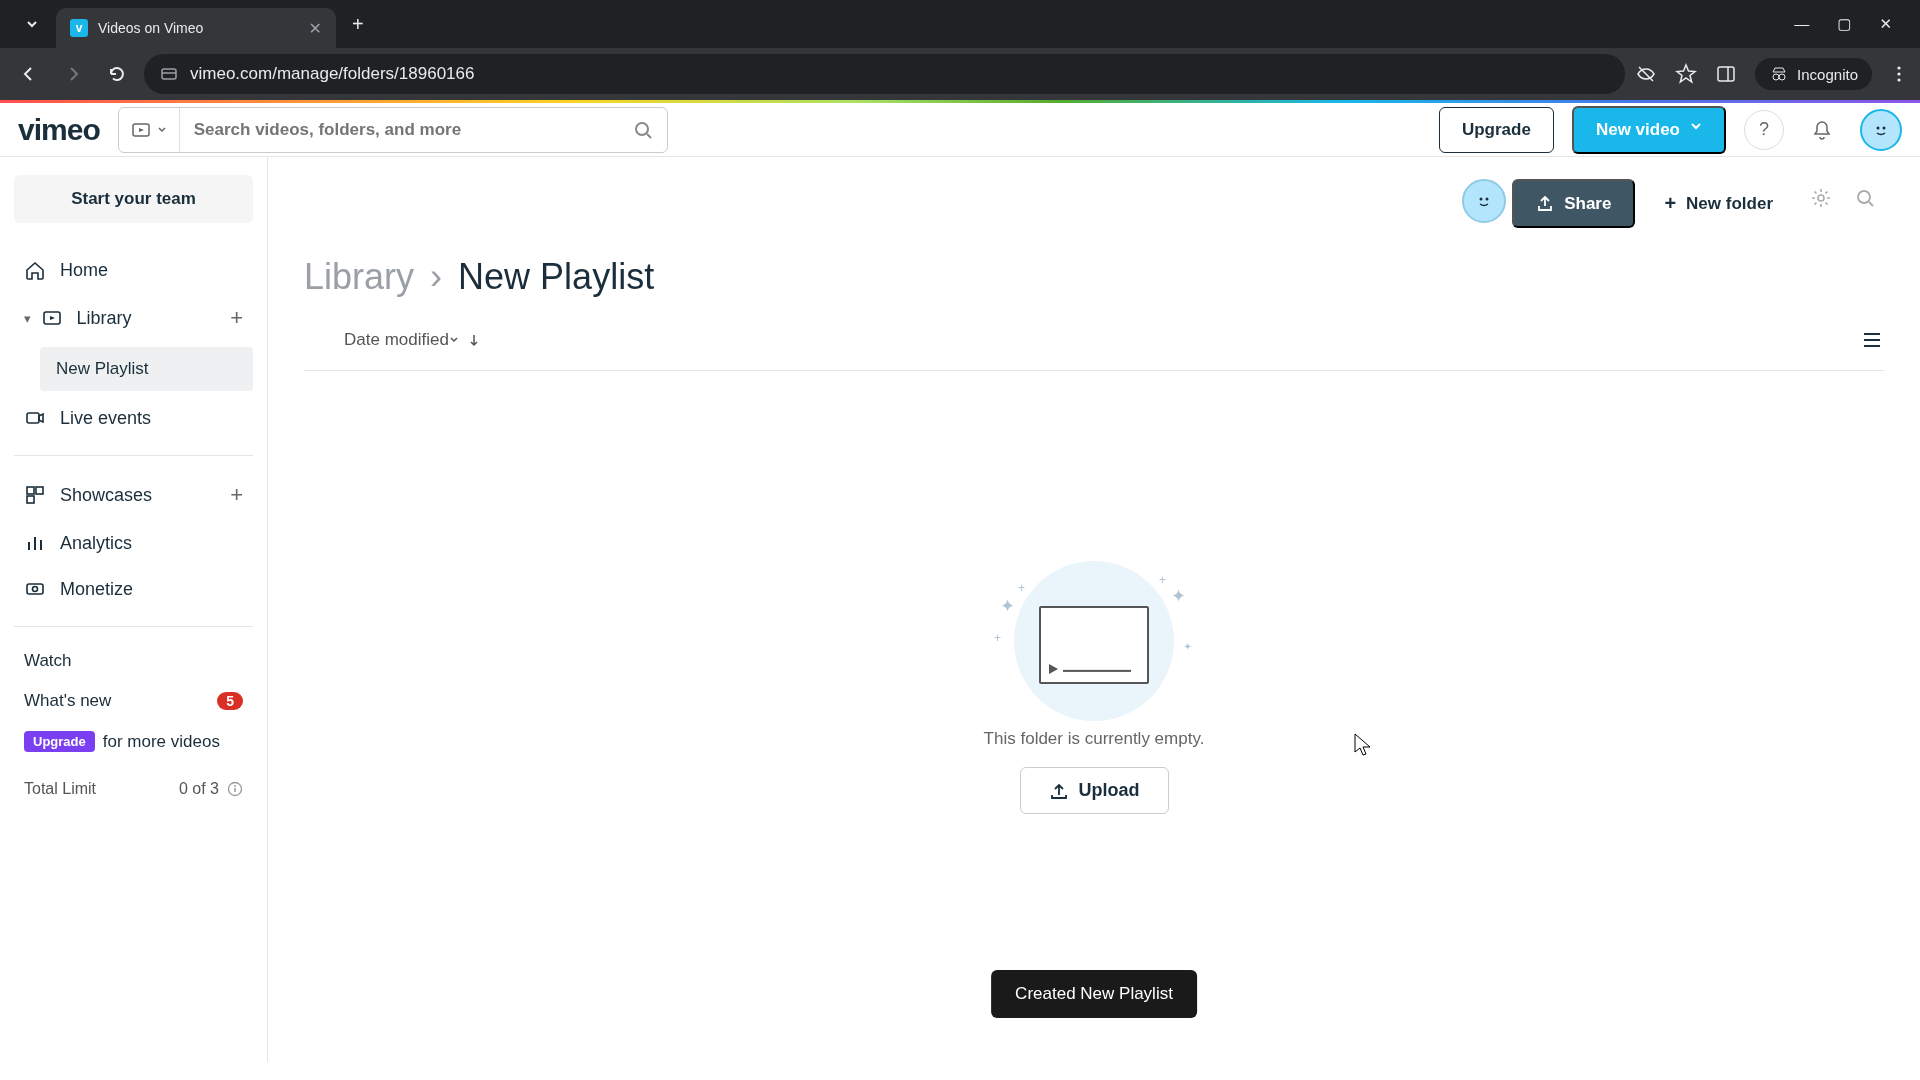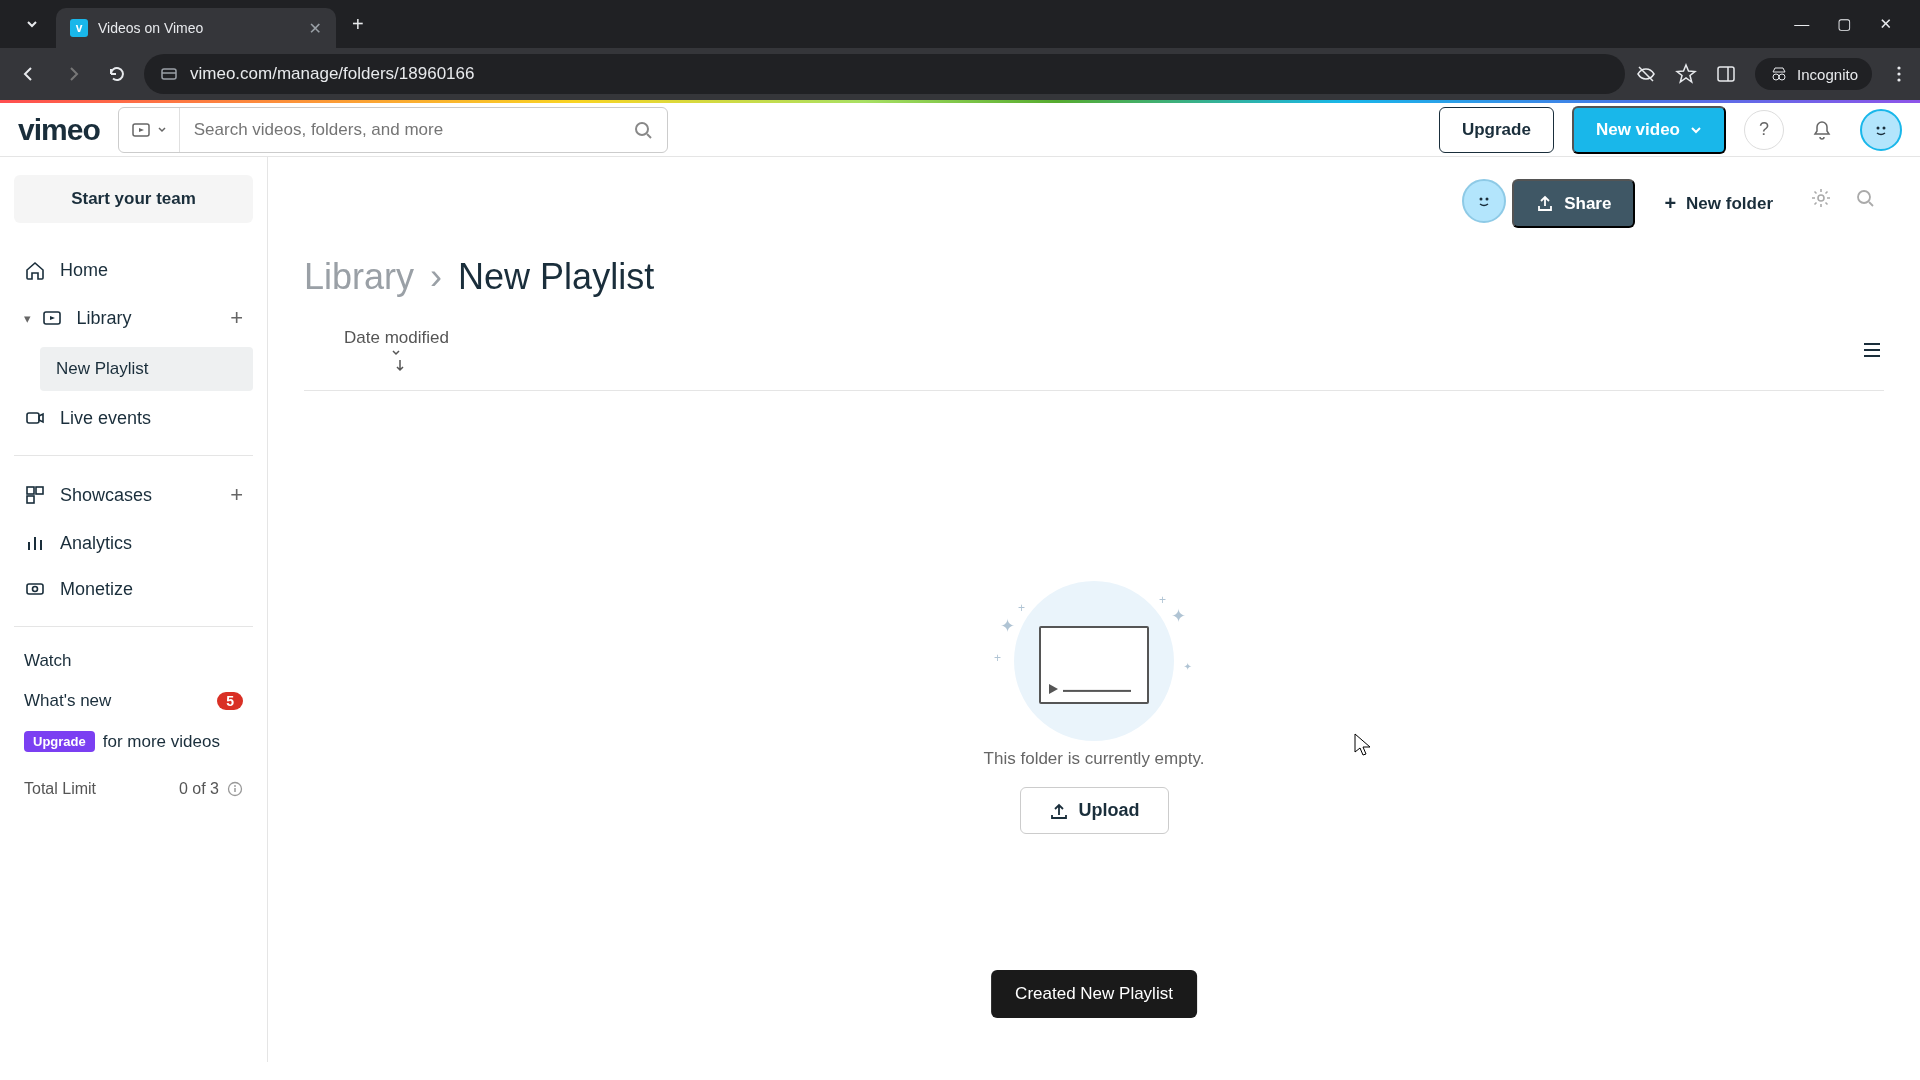--- a/index.html
+++ b/index.html
@@ -25,25 +25,25 @@
 .addr-right { display:flex; align-items:center; gap:18px; color:#e8eaed; }
 .incognito-pill { display:flex; align-items:center; gap:8px; background:#202124; padding:6px 14px; border-radius:20px; font-size:15px; }
 
 .rainbow { height: 3px; background: linear-gradient(90deg,#ff4e50 0%,#fc913a 15%,#f9d423 30%,#a8e063 45%,#56ab2f 55%,#19b7ea 70%,#4776e6 85%,#8e54e9 100%); }
 
 
 .app-header { display:flex; align-items:center; height:54px; padding:0 18px; gap:18px; border-bottom:1px solid #e5e5e5; background:#fff;}
 .logo { font-size:30px; font-weight:900; letter-spacing:-1px; color:#1a2e3b; display:flex; align-items:center;}
 .search-wrap { display:flex; align-items:center; border:1px solid #ccc; border-radius:6px; height:46px; width:550px; }
 .search-scope { display:flex; align-items:center; padding:0 12px; border-right:1px solid #e0e0e0; height:100%; gap:6px; color:#666; cursor:pointer;}
-.search-input { flex:1; border:none; outline:none; padding:14px 14px; font-size:17px; height:100%; }
+.search-input { flex:1; border:none; outline:none; padding:14px 14px; font-size:17px; height:100%;font-weight:bold; }
 .search-btn { padding:0 14px; color:#888; cursor:pointer; }
 .header-spacer { flex:1; }
 .upgrade-btn { border:1px solid #1a2e3b; background:#fff; color:#1a2e3b; font-weight:600; font-size:17px; padding:12px 22px; border-radius:6px; cursor:pointer;}
-.newvideo-btn { background:#19b7ea; color:#fff; font-weight:600; font-size:17px; padding:12px 22px; border-radius:6px; cursor:pointer; display:flex; align-items:center; gap:10px;}
+.newvideo-btn { background:#19b7ea; color:#fff; font-weight:600; font-size:17px; padding:12px 22px; border-radius:6px; cursor:pointer; display:flex; align-items:flex-start; gap:10px;}
 .hdr-icon { width:40px; height:40px; border:1px solid #ddd; border-radius:50%; display:flex; align-items:center; justify-content:center; color:#666; cursor:pointer; font-size:18px;}
 .avatar { width:42px; height:42px; border-radius:50%; background:#b3e5fc; border:2px solid #19b7ea; display:flex; align-items:center; justify-content:center; cursor:pointer; position:relative;}
 .avatar-face { width:20px; height:20px; }
 
 
 .app-body { display:flex; height: calc(1080px - 48px - 52px - 3px - 72px); }
 .sidebar { width:268px; border-right:1px solid #e5e5e5; padding:18px 14px; display:flex; flex-direction:column; }
 .main { flex:1; position:relative; padding:22px 36px; overflow:hidden; }
 
 .start-team { background:#f5f5f5; border-radius:6px; padding:14px; text-align:center; font-weight:600; font-size:17px; color:#1a2e3b; cursor:pointer; margin-bottom:24px;}
@@ -63,21 +63,21 @@
 .mini-avatar { width:44px; height:44px; border-radius:50%; background:#b3e5fc; border:2px solid #8ecae6; display:flex; align-items:center; justify-content:center;}
 .share-btn { background:#3f5765; color:#fff; font-weight:600; font-size:17px; padding:12px 22px; border-radius:6px; display:flex; align-items:center; gap:10px; cursor:pointer;}
 .newfolder-btn { background:#fff; border:1px solid #fff; color:#1a2e3b; font-weight:600; font-size:17px; padding:12px 22px; border-radius:6px; display:flex; align-items:center; gap:10px; cursor:pointer;}
 .tool-icon { color:#aaa; font-size:20px; cursor:pointer; padding:8px;}
 
 .breadcrumb { font-size:36px; color:#1a2e3b; margin-bottom:20px;margin-top:12px;}
 .breadcrumb .root { color:#9aa0a6; }
 .breadcrumb .sep { color:#9aa0a6; margin:0 6px;}
 
 .sort-row { display:flex; align-items:center; border-bottom:1px solid #e5e5e5; padding:10px 0 18px 40px;}
-.sort-btn { display:flex; align-items:center; gap:0; color:#555; font-size:17px; cursor:pointer;flex-direction:column;}
+.sort-btn { display:flex; align-items:center; gap:0; color:#555; font-size:17px; cursor:pointer;}
 .view-toggle { margin-left:auto; color:#1a2e3b; font-size:22px; cursor:pointer;}
 
 .empty-state { display:flex; flex-direction:column; align-items:center; margin-top:200px; gap:18px;}
 .empty-illus { position:relative; width:200px; height:140px; }
 .illus-circle { position:absolute; left:50%; top:50%; width:160px; height:160px; background:#eaf4fb; border-radius:50%; transform:translate(-50%,-50%); }
 .illus-frame { position:absolute; left:50%; top:50%; width:110px; height:78px; background:#fff; border:2px solid #555; border-radius:2px; transform:translate(-50%,-45%); }
 .illus-play { position:absolute; left:8px; bottom:8px; width:0; height:0; border-left:9px solid #555; border-top:5px solid transparent; border-bottom:5px solid transparent;}
 .illus-line { position:absolute; left:22px; bottom:10px; width:68px; height:2px; background:#555;}
 .sparkle { position:absolute; color:#b0c4d4; font-size:18px;}
 .empty-text { color:#666; font-size:17px;}

